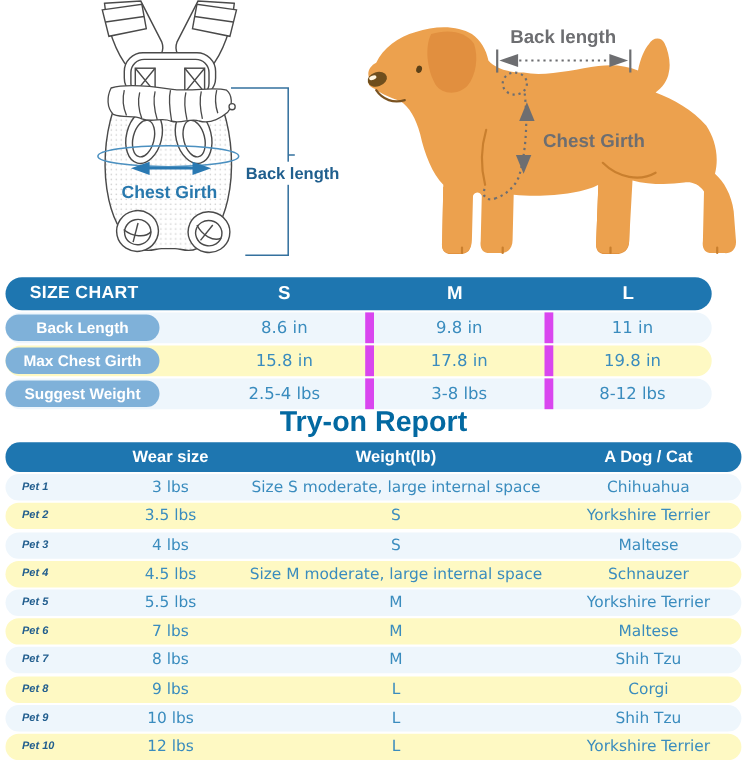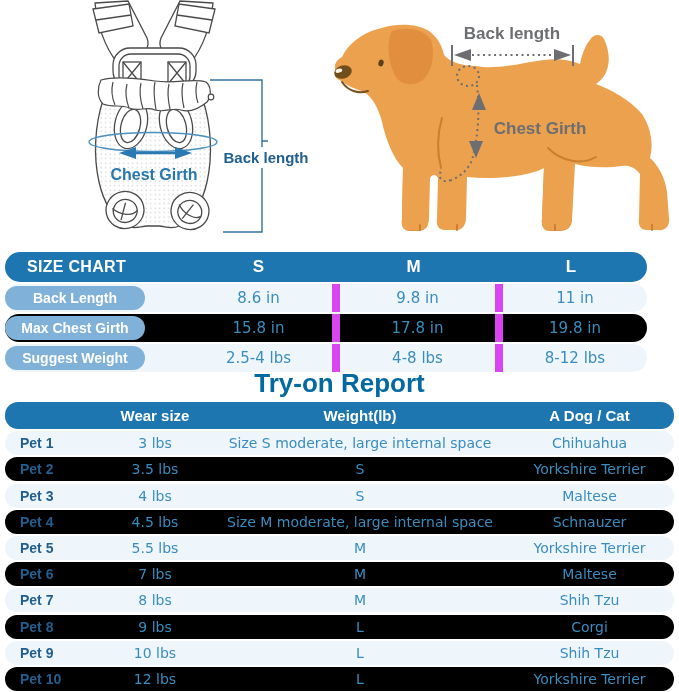--- a/index.html
+++ b/index.html
@@ -12,37 +12,37 @@
 
   
   .size-chart{position:absolute;top:252px;left:0;width:652px;}
   .sc-head{margin:0 5px;height:30px;border-radius:15px;background:#1E76B0;
            display:grid;grid-template-columns:180px 147px 163px 1fr;}
   .sc-title{color:#fff;font-weight:bold;font-size:16px;line-height:30px;padding-left:22px;letter-spacing:.3px;}
   .sc-col{color:#fff;font-weight:bold;font-size:17px;line-height:30px;text-align:center;}
   .sc-row{margin:2px 5px 0;height:28px;border-radius:14px;
           display:grid;grid-template-columns:180px 147px 163px 1fr;}
   .r-light{background:#EEF6FC;}
-  .r-dark{background:#000000;}
+  .r-dark{background:#fef9c3;}
   .sc-pill{width:140px;height:24px;margin-top:2px;border-radius:12px;background:#7FB1D9;
            color:#fff;font-weight:bold;font-size:14px;line-height:24px;text-align:center;}
   .sc-val{font-family:"DejaVu Sans",sans-serif;font-size:15px;line-height:28px;
           text-align:center;color:#3A8CBE;box-sizing:border-box;}
   .sc-val.div{border-left:8px solid #d946ef;}
 
   
   .to-title{position:absolute;top:368px;left:0;width:679px;text-align:center;
             font-size:26px;font-weight:bold;color:#0369a1;}
   .tryon{position:absolute;top:402px;left:0;width:679px;}
   .to-head{margin:0 5px;height:27px;border-radius:13px;background:#1E76B0;
            display:grid;grid-template-columns:90px 120px 290px 1fr;}
   .to-col{color:#fff;font-weight:bold;font-size:15px;line-height:27px;text-align:center;}
   .to-row{margin:2.2px 5px 0;height:24px;border-radius:12px;
           display:grid;grid-template-columns:90px 120px 290px 1fr;}
-  .to-pet{padding-left:15px;font-weight:bold;font-size:14px;line-height:24px;color:#225E8E;}
+  .to-pet{padding-left:15px;font-weight:bold;font-size:10px;line-height:24px;color:#225E8E;font-style:italic;}
   .to-val{font-family:"DejaVu Sans",sans-serif;font-size:14px;line-height:24px;
           text-align:center;color:#3A8CBE;white-space:nowrap;}
 </style>
 </head>
 <body>
 
 <div class="stage">
 
   <div class="illus">
 
@@ -200,21 +200,21 @@
         </div>
       <div class="sc-val">15.8 in</div>
       <div class="sc-val div">17.8 in</div>
       <div class="sc-val div">19.8 in</div>
     </div>
     <div class="sc-row r-light">
       <div>
           <div class="sc-pill">Suggest Weight</div>
         </div>
       <div class="sc-val">2.5-4 lbs</div>
-      <div class="sc-val div">4-8 lbs</div>
+      <div class="sc-val div">3-8 lbs</div>
       <div class="sc-val div">8-12 lbs</div>
     </div>
   </div>
 
   <div class="to-title">Try-on Report</div>
 
   <div class="tryon">
     <div class="to-head">
       <div></div>
       <div class="to-col">Wear size</div>

